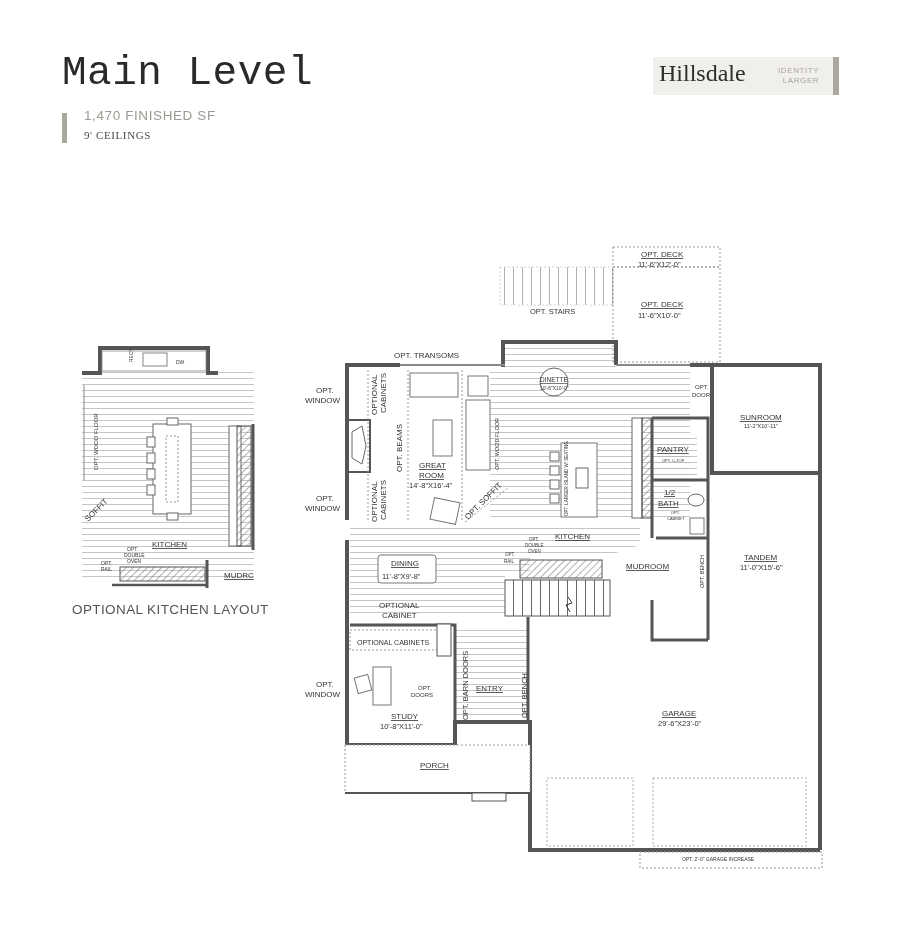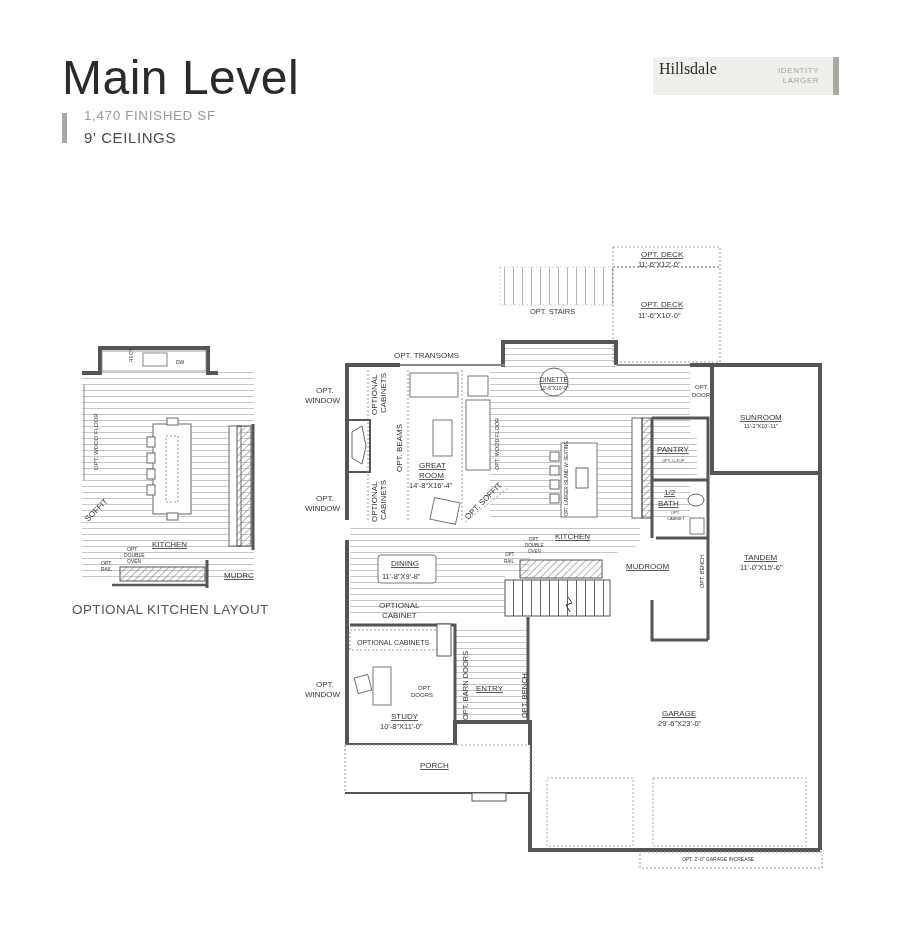--- a/index.html
+++ b/index.html
@@ -1,23 +1,23 @@
 <!DOCTYPE html>
 <html><head>
 <meta charset="utf-8">
 <style>
   html, body { margin:0; padding:0; background:#ffffff; }
   body { width:900px; height:946px; position:relative; overflow:hidden; font-family:"Liberation Sans", sans-serif; }
-  .title { position:absolute; left:62px; top:50px; font-family:Liberation Sans, sans-serif; font-size:48px; color:#2a2a2a; letter-spacing:0.5px; }
+  .title { position:absolute; left:62px; top:50px; font-family:Liberation Mono, monospace; font-size:41px; color:#2a2a2a; letter-spacing:0.5px; }
   .meta-bar { position:absolute; left:62px; top:113px; width:5px; height:30px; background:#a9a79e; }
   .meta-1 { position:absolute; left:84px; top:108px; font-size:13.5px; color:#9c9a93; letter-spacing:0.6px; }
-  .meta-2 { position:absolute; left:84px; top:129px; font-size:15px; color:#4a4a4a; letter-spacing:0.6px; }
+  .meta-2 { position:absolute; left:84px; top:129px; font-size:11px; color:#4a4a4a; letter-spacing:0.6px;font-family:Liberation Serif, serif; }
   .brand { position:absolute; left:653px; top:57px; width:180px; height:38px; background:#f1efeb; }
   .brand-bar { position:absolute; left:833px; top:57px; width:6px; height:38px; background:#a9a79e; }
-  .brand-name { position:absolute; left:659px; top:60px; font-family:"Liberation Serif","DejaVu Serif",serif; font-size:16px; color:#2d2d2d; }
+  .brand-name { position:absolute; left:659px; top:60px; font-family:"Liberation Serif","DejaVu Serif",serif; font-size:24px; color:#2d2d2d; }
   .brand-series { position:absolute; left:778px; top:66px; font-size:8px; line-height:10px; color:#a6a49d; letter-spacing:0.6px;text-align:right; }
   svg { position:absolute; left:0; top:0; }
   .lbl { font-family:"Liberation Sans", sans-serif; fill:#333; }
 </style>
 </head>
 <body>
 
 <div class="title">Main Level</div>
 <div class="meta-bar"></div>
 <div class="meta-1">1,470 FINISHED SF</div>

